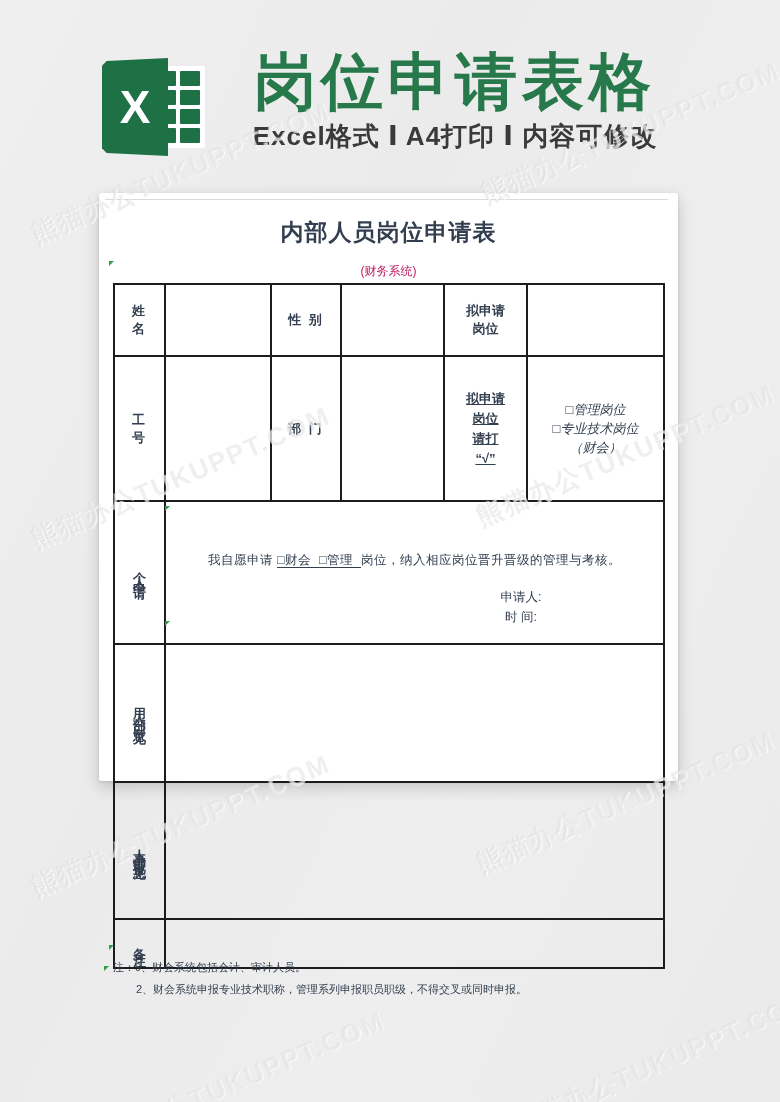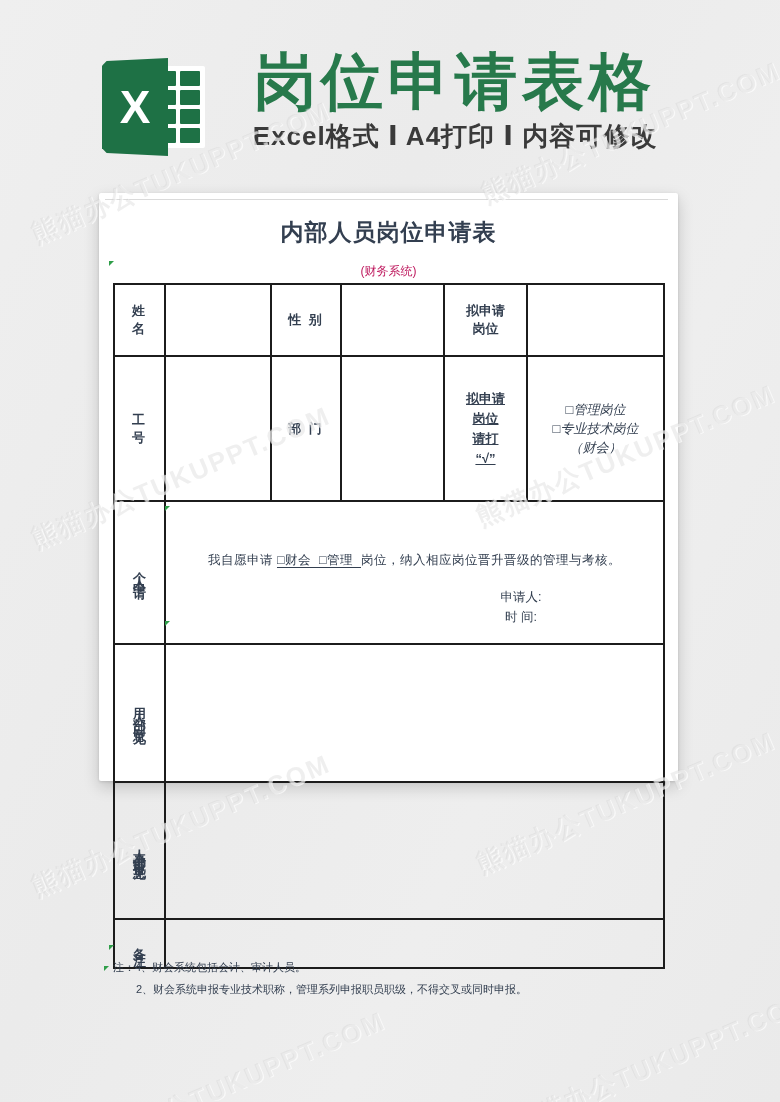--- a/index.html
+++ b/index.html
@@ -192,21 +192,21 @@
         <tr style="height:42px">
           <td>
             <span class="v-label">备注</span>
           </td>
           <td colspan="5"></td>
         </tr>
       </tbody>
     </table>
 
     <div class="notes">
-      <div class="n1">注：4、财会系统包括会计、审计人员。</div>
+      <div class="n1">注：9、财会系统包括会计、审计人员。</div>
       <div class="n2">2、财会系统申报专业技术职称，管理系列申报职员职级，不得交叉或同时申报。</div>
     </div>
   </div>
 
   <div class="gflag" style="left:109px;top:261px"></div>
   <div class="gflag" style="left:165px;top:506px"></div>
   <div class="gflag" style="left:165px;top:621px"></div>
   <div class="gflag" style="left:109px;top:945px"></div>
   <div class="gflag" style="left:104px;top:966px"></div>
 

